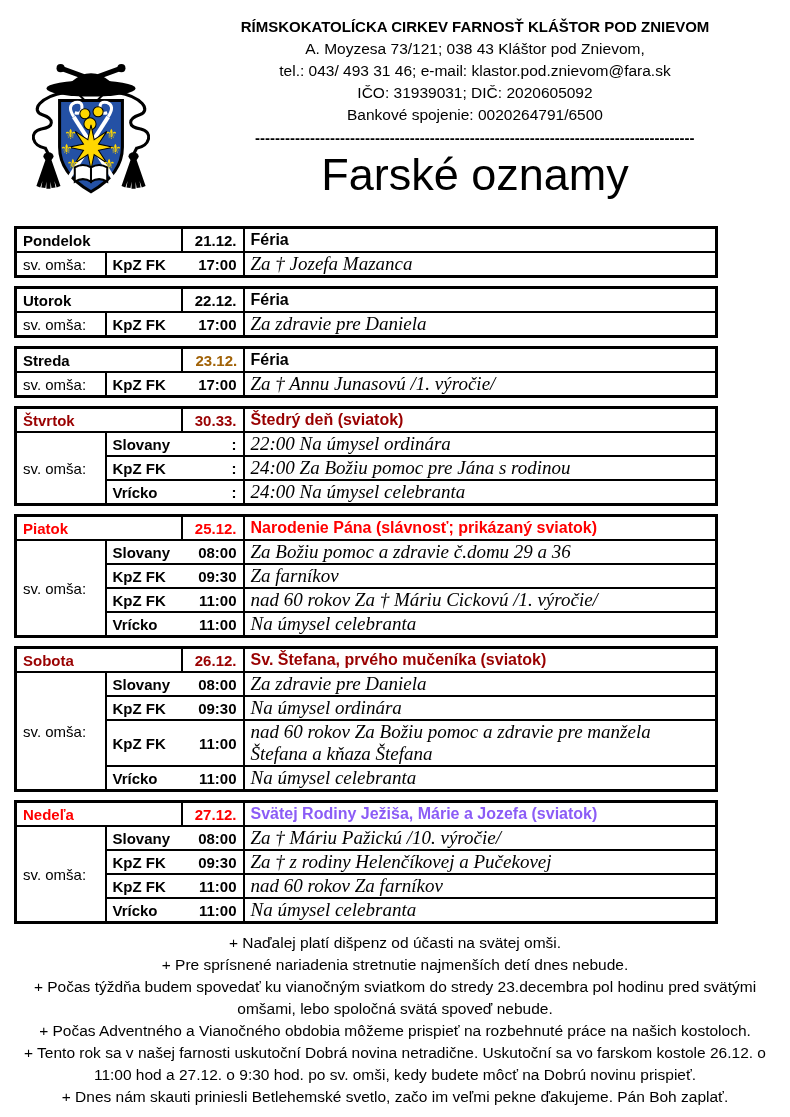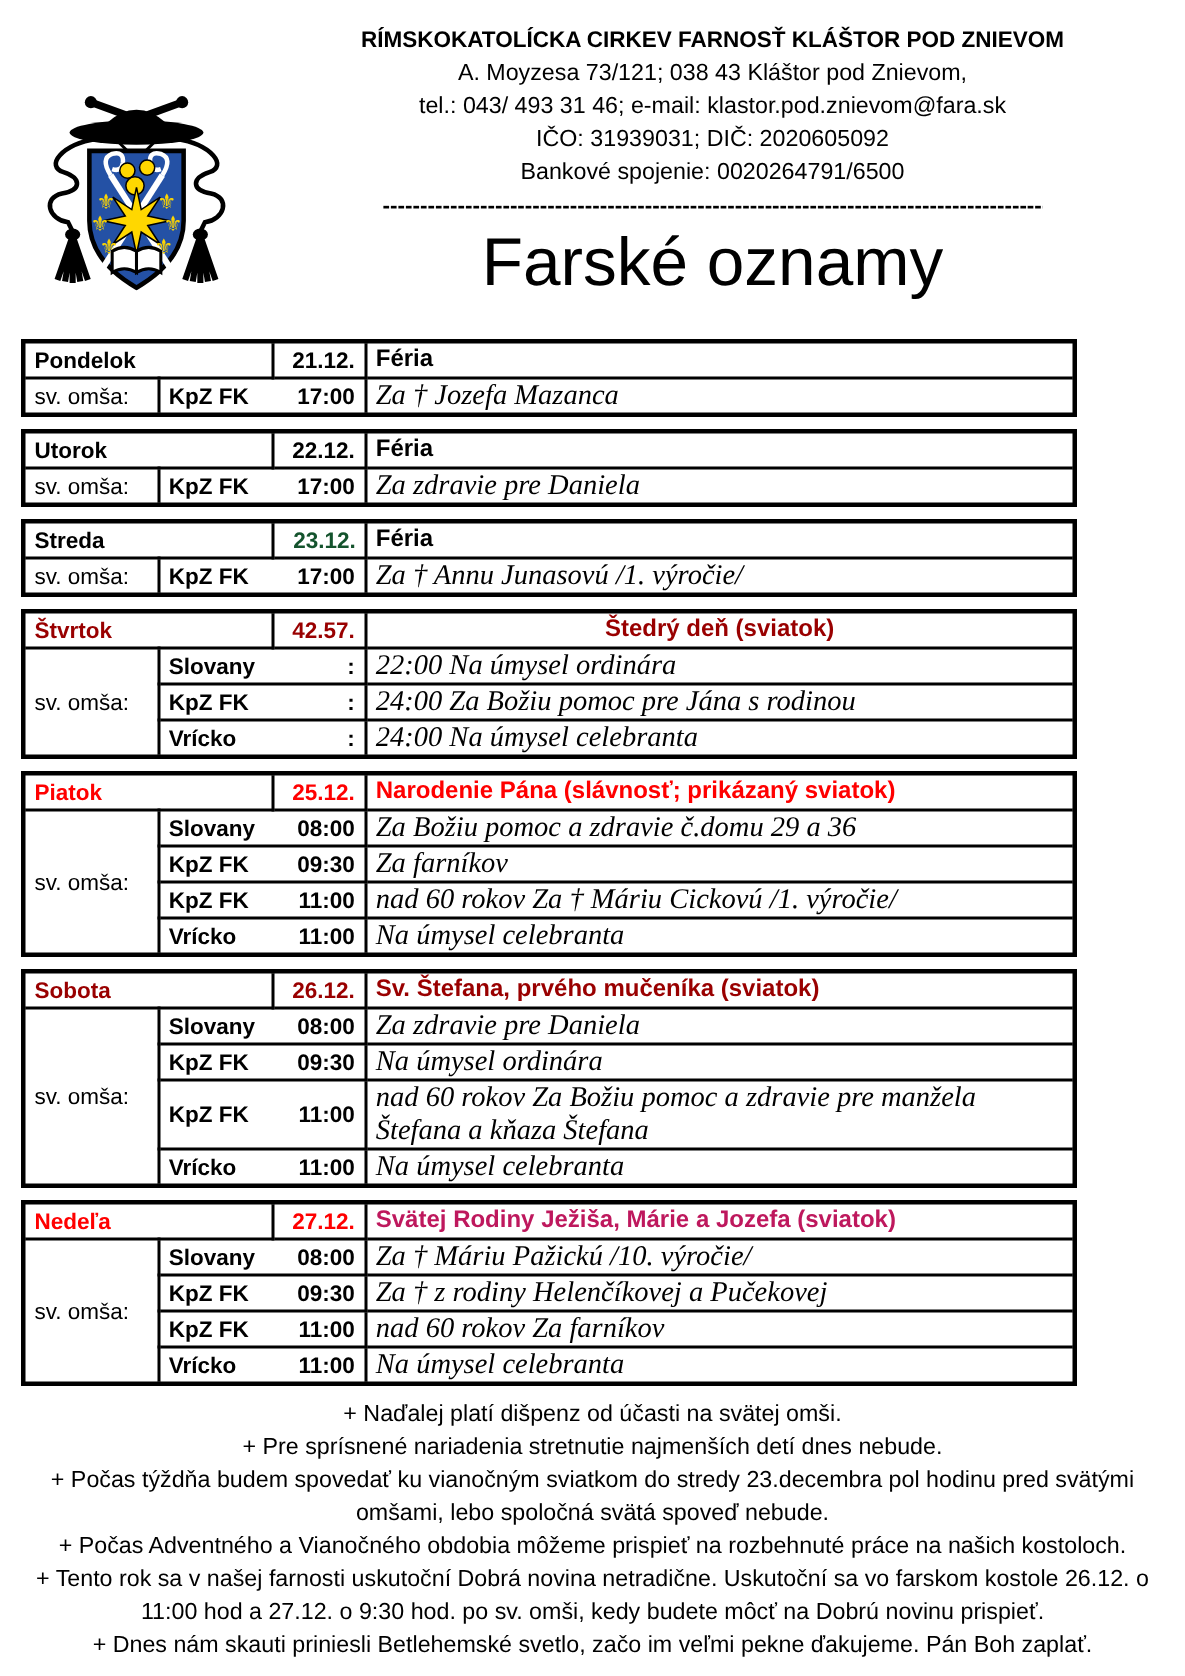--- a/index.html
+++ b/index.html
@@ -156,21 +156,21 @@
     <table class="section">
       <colgroup>
         <col style="width: 90px;">
         <col style="width: 76px;">
         <col style="width: 62px;">
         <col>
       </colgroup>
       <tbody>
         <tr>
           <td class="day-cell" colspan="2" style="color: rgb(0, 0, 0);">Streda</td>
-          <td class="date-cell" style="color: #14532d; padding-left: 13px;">23.12.</td>
+          <td class="date-cell" style="color: #a16207; padding-left: 13px;">23.12.</td>
           <td class="title-cell" style="color: rgb(0, 0, 0);">Féria</td>
         </tr>
         <tr>
           <td class="mass-label-cell" rowspan="1">sv. omša:</td>
           <td class="pt-cell" colspan="2">
             <div class="pt-wrap">
               <span>KpZ FK</span>
               <span>17:00</span>
             </div>
           </td>
@@ -181,22 +181,22 @@
     <table class="section">
       <colgroup>
         <col style="width: 90px;">
         <col style="width: 76px;">
         <col style="width: 62px;">
         <col>
       </colgroup>
       <tbody>
         <tr>
           <td class="day-cell" colspan="2" style="color: rgb(153, 0, 0);">Štvrtok</td>
-          <td class="date-cell" style="color: rgb(153, 0, 0);">42.57.</td>
-          <td class="title-cell" style="color: rgb(153, 0, 0); text-align: center;">Štedrý deň (sviatok)</td>
+          <td class="date-cell" style="color: rgb(153, 0, 0);">30.33.</td>
+          <td class="title-cell" style="color: rgb(153, 0, 0);">Štedrý deň (sviatok)</td>
         </tr>
         <tr>
           <td class="mass-label-cell" rowspan="3">sv. omša:</td>
           <td class="pt-cell" colspan="2">
             <div class="pt-wrap">
               <span>Slovany</span>
               <span>:</span>
             </div>
           </td>
           <td class="intention-cell">22:00 Na úmysel ordinára</td>
@@ -329,21 +329,21 @@
       <colgroup>
         <col style="width: 90px;">
         <col style="width: 76px;">
         <col style="width: 62px;">
         <col>
       </colgroup>
       <tbody>
         <tr>
           <td class="day-cell" colspan="2" style="color: rgb(255, 0, 0);">Nedeľa</td>
           <td class="date-cell" style="color: rgb(255, 0, 0);">27.12.</td>
-          <td class="title-cell" style="color: #be185d;">Svätej Rodiny Ježiša, Márie a Jozefa (sviatok)</td>
+          <td class="title-cell" style="color: #8b5cf6;">Svätej Rodiny Ježiša, Márie a Jozefa (sviatok)</td>
         </tr>
         <tr>
           <td class="mass-label-cell" rowspan="4">sv. omša:</td>
           <td class="pt-cell" colspan="2">
             <div class="pt-wrap">
               <span>Slovany</span>
               <span>08:00</span>
             </div>
           </td>
           <td class="intention-cell">Za † Máriu Pažickú /10. výročie/</td>

